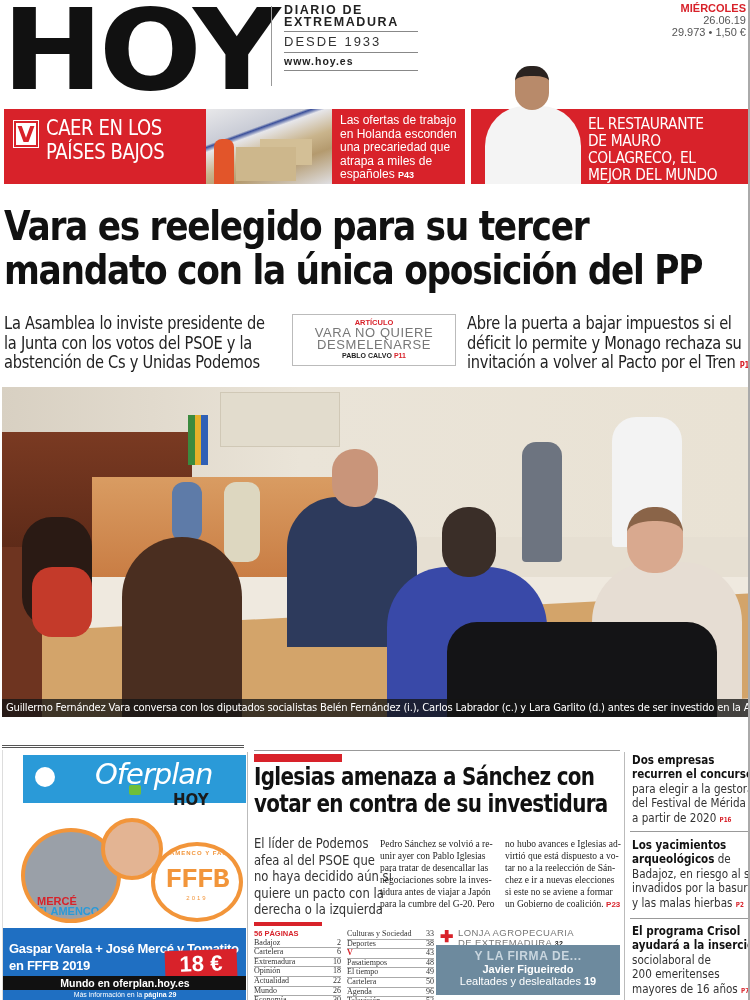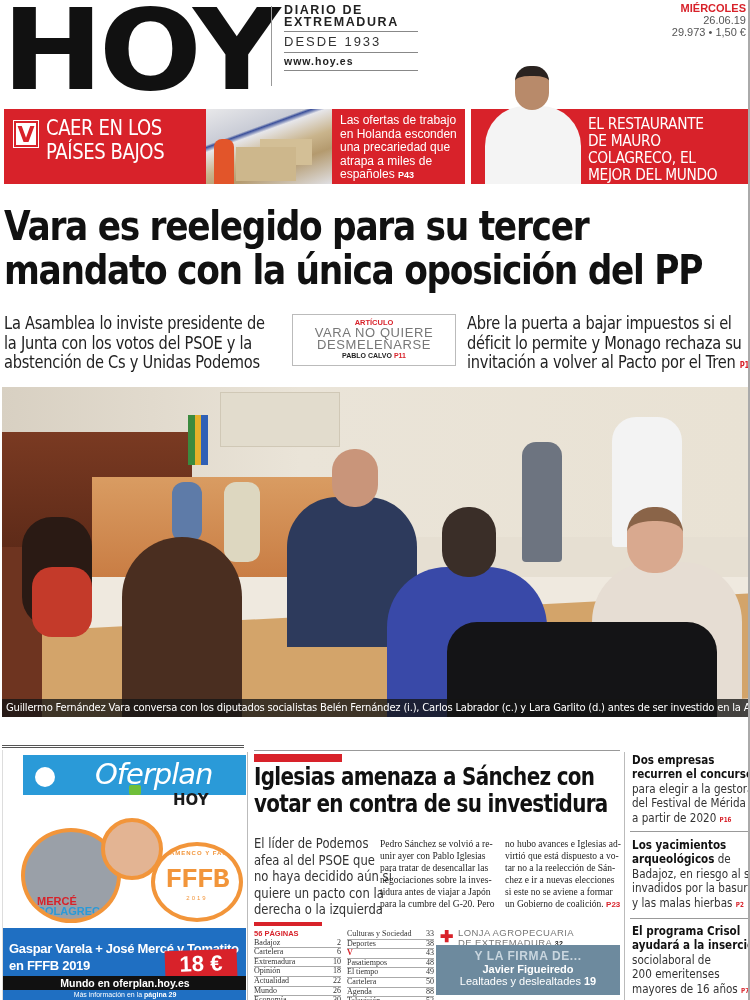--- a/index.html
+++ b/index.html
@@ -76,21 +76,21 @@
   #caption { position: absolute; left: 0; bottom: 0; width: 100%; height: 18px; background: rgba(20,20,20,0.78); color: #fff; font-size: 10px; line-height: 18px; padding-left: 4px; white-space: nowrap; font-family: "DejaVu Sans", sans-serif; letter-spacing: -0.2px; }
 
   
   #bottom-rule-left { left: 2px; top: 745px; width: 242px; height: 3px; border-top: 1px solid #555; border-bottom: 1px solid #555; }
   #bottom-rule-mid { left: 254px; top: 750px; width: 366px; height: 1px; background: #999; }
   #bottom-vrule-1 { left: 247px; top: 752px; width: 1px; height: 248px; background: #bbb; }
   #bottom-vrule-2 { left: 624px; top: 752px; width: 1px; height: 248px; background: #bbb; }
 
   
   #ad { left: 2px; top: 750px; width: 244px; height: 250px; background: #fff; border-left: 1px solid #ddd; overflow: hidden; }
-  #ad-header { position: absolute; left: 20px; top: 5px; width: 224px; height: 40px; background: #2a9ad8; }
+  #ad-header { position: absolute; left: 20px; top: 5px; width: 224px; height: 48px; background: #2a9ad8; }
   #ad-hole { position: absolute; left: 12px; top: 12px; width: 20px; height: 20px; background: #fff; border-radius: 50%; }
   #ad-brand { position: absolute; left: 72px; top: 2px; color: #fff; font-size: 29px; font-style: italic; font-family: "DejaVu Sans", sans-serif; letter-spacing: -1px; }
   #ad-brand-sub { position: absolute; left: 150px; top: 36px; color: #1a1a1a; font-size: 15px; font-weight: 900; font-family: "DejaVu Sans", sans-serif; }
   #ad-check { position: absolute; left: 106px; top: 30px; width: 12px; height: 10px; background: #6fbf3a; border-radius: 2px; }
   .circle { position: absolute; border-radius: 50%; border: 4px solid #f2953a; overflow: hidden; }
   #ad-circle-1 { left: 18px; top: 78px; width: 100px; height: 95px; background: #9aa0a8; }
   #ad-circle-1 .txt { position: absolute; left: 12px; top: 64px; font-size: 11px; font-weight: 900; color: #d8222a; line-height: 10px; }
   #ad-circle-1 .txt2 { color: #2a9ad8; }
   #ad-circle-2 { left: 98px; top: 68px; width: 62px; height: 62px; background: #e3b493; }
   #ad-circle-3 { left: 148px; top: 92px; width: 92px; height: 80px; background: #fff; border-color: #f2953a; text-align: center; }
@@ -250,21 +250,21 @@
   <div id="ad-header">
     <div id="ad-hole"></div>
     <div id="ad-check"></div>
     <div id="ad-brand">Oferplan</div>
     <div id="ad-brand-sub">HOY</div>
   </div>
   <div id="ad-vertical"></div>
   <div id="ad-circle-1" class="circle">
     <div class="txt">
       <div>MERCÉ</div>
-      <div class="txt2">COLAGRECO</div>
+      <div class="txt2">FLAMENCO</div>
     </div>
   </div>
   <div id="ad-circle-2" class="circle"></div>
   <div id="ad-circle-3" class="circle">
     <div class="arc">FLAMENCO Y FADO</div>
     <div class="big">FFFB</div>
     <div class="yr">2019</div>
   </div>
   <div id="ad-offer">
     <div>Gaspar Varela + José Mercé y Tomatito</div>
@@ -361,21 +361,21 @@
       <div class="row">
           <span>El tiempo</span>
           <span>49</span>
         </div>
       <div class="row">
           <span>Cartelera</span>
           <span>50</span>
         </div>
       <div class="row">
           <span>Agenda</span>
-          <span>88</span>
+          <span>96</span>
         </div>
       <div class="row">
           <span>Televisión</span>
           <span>52</span>
         </div>
     </div>
   </div>
 </div>
 
 <div id="index-plus" class="abs">✚</div>

